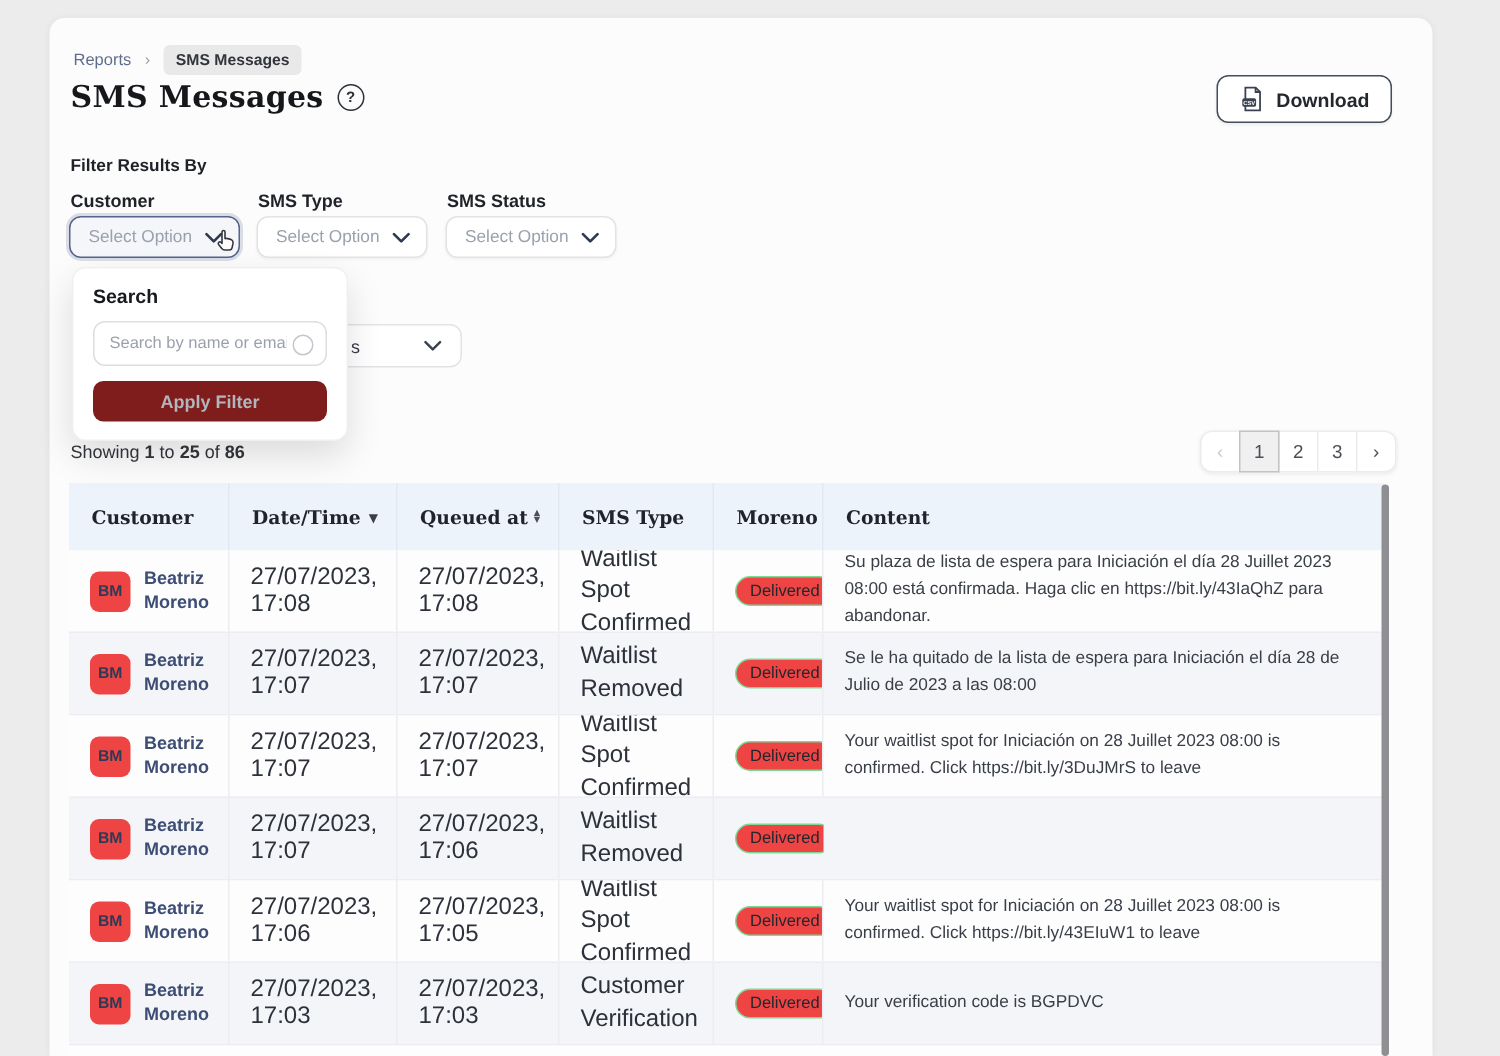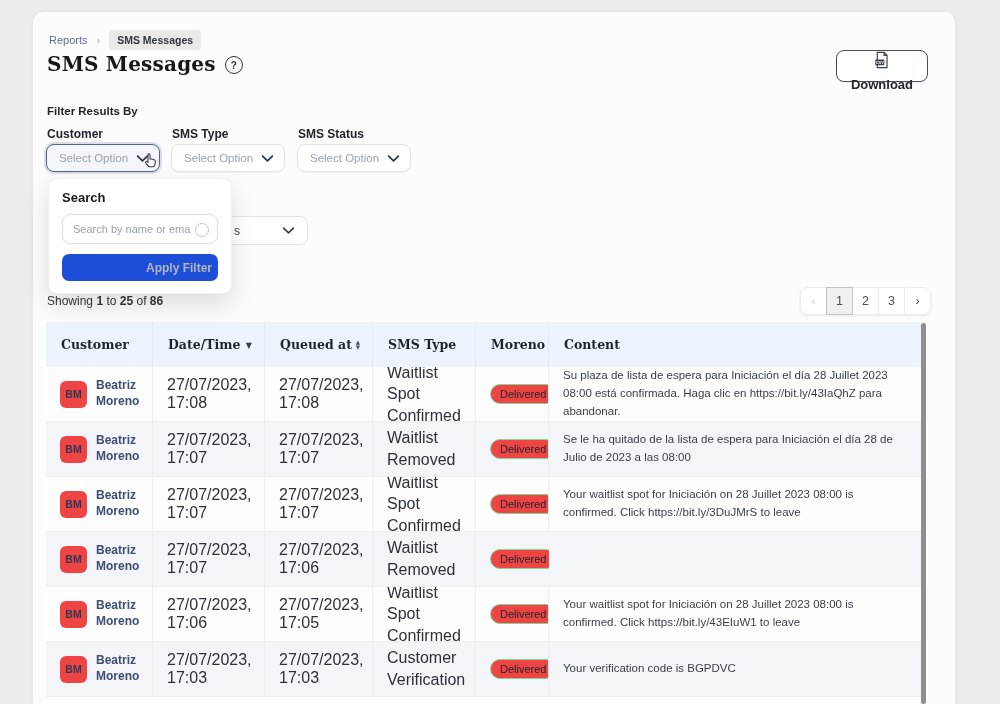--- a/index.html
+++ b/index.html
@@ -12,42 +12,42 @@
   .crumb-link{color:#5f6e8c;cursor:pointer;}
   .crumb-sep{color:#9aa0aa;font-size:11px;}
   .crumb-chip{background:#e9e9ea;border-radius:4px;padding:4px 8px;color:#32353b;font-weight:bold;font-size:10.5px;}
 
   
   .title-row{position:absolute;left:14px;top:40px;display:flex;align-items:center;gap:9px;}
   .page-title{font-family:"DejaVu Serif",serif;font-weight:bold;font-size:20px;color:#15171b;letter-spacing:.2px;}
   .help-circle{width:16px;height:16px;border:1.6px solid #2c3138;border-radius:50%;display:flex;align-items:center;justify-content:center;font-size:10px;font-weight:bold;color:#2c3138;cursor:pointer;margin-top:2px;}
 
   
-  .download-btn{position:absolute;top:38px;right:27px;height:30px;display:flex;align-items:center;gap:8px;padding:0 14px;background:#fff;border:1px solid #454d5b;border-radius:8px;font-size:13px;font-weight:bold;color:#23272e;cursor:pointer;box-shadow:0 1px 2px rgba(0,0,0,.06);flex-direction:column;}
+  .download-btn{position:absolute;top:38px;right:27px;height:30px;display:flex;align-items:center;gap:8px;padding:0 14px;background:#fff;border:1px solid #454d5b;border-radius:8px;font-size:13px;font-weight:bold;color:#23272e;cursor:pointer;box-shadow:0 1px 2px rgba(0,0,0,.06);}
 
   
   .filter-section-label{position:absolute;left:14px;top:93px;font-size:11.5px;font-weight:bold;color:#1f2227;}
   .filter-label{position:absolute;top:115px;font-size:12px;font-weight:bold;color:#1f2227;}
   .select-box{position:absolute;top:132px;width:114px;height:28px;box-sizing:border-box;background:#fff;border:1px solid #e2e3e7;border-radius:8px;display:flex;align-items:center;justify-content:space-between;padding:0 10px 0 12px;font-size:11.5px;color:#9aa1ad;cursor:pointer;box-shadow:0 1px 2px rgba(0,0,0,.04);}
   .select-box.focused{border:1px solid #54658a;background:#f4f6fa;box-shadow:0 0 0 2px rgba(84,101,138,.20);}
   .chev{flex:0 0 auto;display:flex;}
 
   
   .partial-select{position:absolute;left:147px;top:204px;width:128px;height:29px;box-sizing:border-box;background:#fff;border:1px solid #e2e3e7;border-radius:8px;z-index:1;display:flex;align-items:center;font-size:12px;color:#3a3f47;cursor:pointer;}
   .partial-select .frag{position:absolute;left:53px;top:7px;}
   .partial-select .chev{position:absolute;right:12px;top:9px;}
 
   
   .popover{position:absolute;left:15px;top:166px;width:184px;box-sizing:border-box;background:#fff;border:1px solid #f0f0f2;border-radius:9px;box-shadow:0 10px 24px rgba(0,0,0,.13);padding:11px 13px 12px;z-index:10;}
   .popover-title{font-size:13px;font-weight:bold;color:#17191d;}
   .search-wrap{position:relative;margin-top:9px;}
   .search-input{width:100%;height:30px;box-sizing:border-box;border:1px solid #dddee2;border-radius:8px;padding:0 26px 0 10px;font-size:11px;color:#3a3f47;font-family:"Liberation Sans",sans-serif;outline:none;}
   .search-input::placeholder{color:#9aa1ad;}
   .spinner{position:absolute;right:9px;top:9px;width:12px;height:12px;border:1.6px solid #c3c6cc;border-radius:50%;}
-  .apply-btn{margin-top:10px;width:100%;height:27px;background:#1d4ed8;border:none;border-radius:7px;font-size:12px;font-weight:bold;color:#b2b5bb;font-family:"Liberation Sans",sans-serif;text-align:right;}
+  .apply-btn{margin-top:10px;width:100%;height:27px;background:#7f1d1d;border:none;border-radius:7px;font-size:12px;font-weight:bold;color:#b2b5bb;font-family:"Liberation Sans",sans-serif;}
 
   
   .cursor{position:absolute;left:143px;top:152px;z-index:40;pointer-events:none;}
 
   
   .summary{position:absolute;left:14px;top:282px;font-size:12px;color:#33363c;}
   .summary b{font-weight:bold;color:#1d2averagecolor;}
   .pagination{position:absolute;top:275px;right:24px;display:flex;border-radius:8px;box-shadow:0 1px 3px rgba(0,0,0,.08);}
   .pbtn{width:27px;height:28px;box-sizing:border-box;background:#fff;border:1px solid #ececec;margin-left:-1px;display:flex;align-items:center;justify-content:center;font-size:12.5px;color:#4a4e55;cursor:pointer;position:relative;}
   .pbtn:first-child{border-radius:8px 0 0 8px;margin-left:0;}

